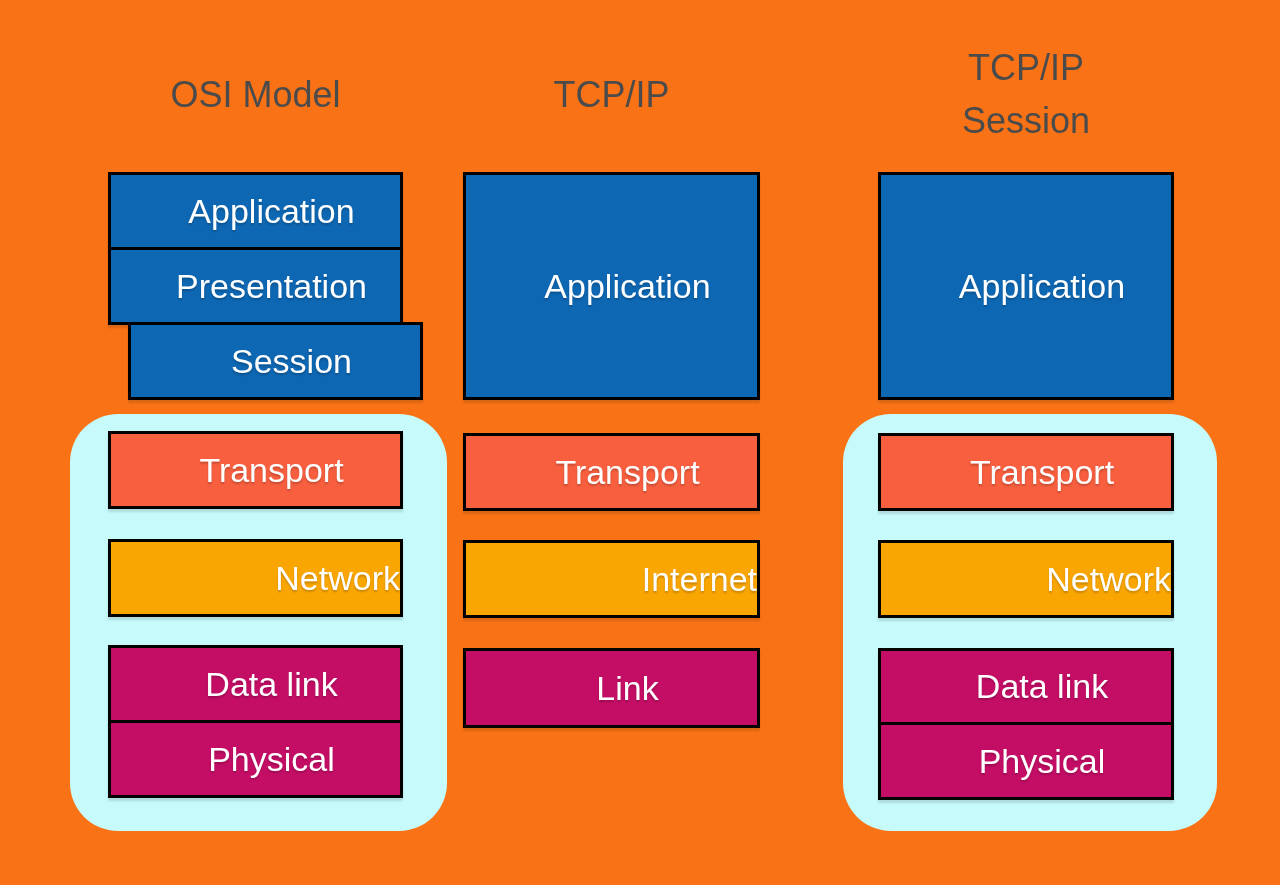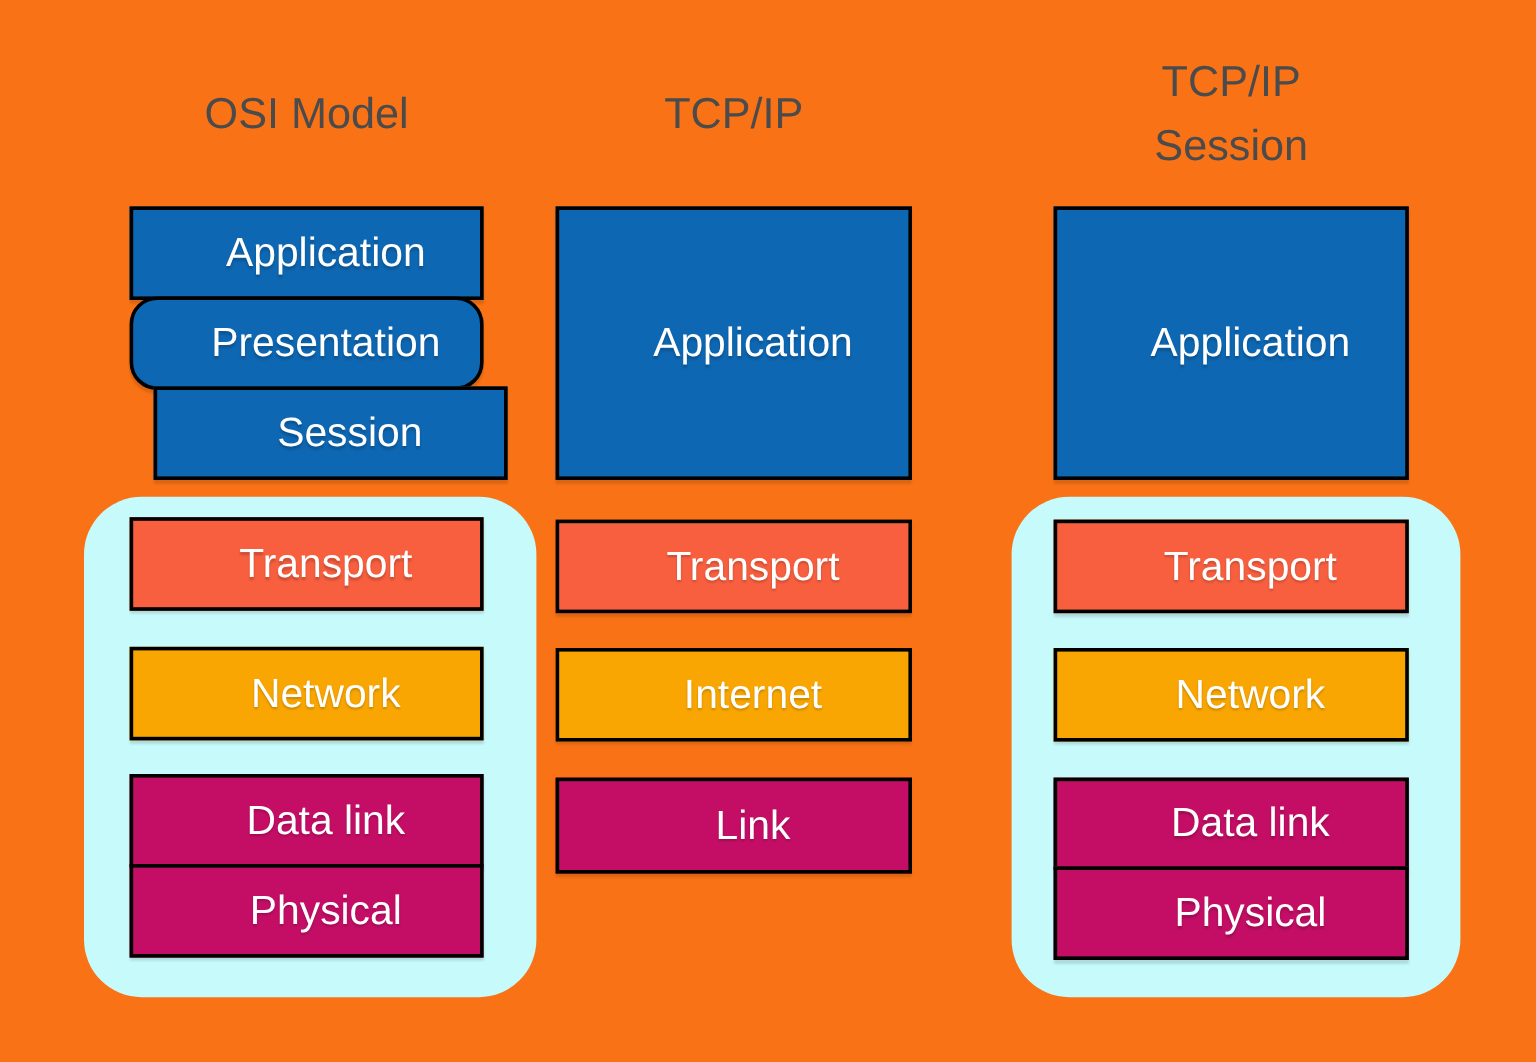--- a/index.html
+++ b/index.html
@@ -37,38 +37,38 @@
     justify-content: center;
     color: #ffffff;
     font-size: 34px;
     font-weight: 400;
     box-shadow: 0 3px 2px rgba(0,0,0,0.12);
     padding-left: 32px;
   }
   .box span { text-shadow: 0 2px 2px rgba(0,0,0,0.20); }
   .blue    { background: #0e67b2; }
   .tomato  { background: #f75f3f; }
-  .amber   { background: #f9a602; }
+  .amber   { background: #f9a602; justify-content: flex-end; }
   .magenta { background: #c40e66; }
 </style>
 </head>
 <body>
 
 <div class="canvas">
 
   <div class="col-title" style="left:108px; top:40px; width:295px; height:108px;">
     <span>OSI Model</span>
   </div>
 
   <div class="group-bg" style="left:70px; top:414px; width:377px; height:417px;"></div>
 
   <div class="box blue" style="left:108px; top:172px; width:295px; height:78px;">
     <span>Application</span>
   </div>
-  <div class="box blue" style="left:108px; top:247px; width:295px; height:78px;border-radius:23px;">
+  <div class="box blue" style="left:108px; top:247px; width:295px; height:78px;">
     <span>Presentation</span>
   </div>
   <div class="box blue" style="left:108px; top:322px; width:295px; height:78px;margin-left:20px;">
     <span>Session</span>
   </div>
 
   <div class="box tomato" style="left:108px; top:431px; width:295px; height:78px;">
     <span>Transport</span>
   </div>
   <div class="box amber" style="left:108px; top:539px; width:295px; height:78px;">

